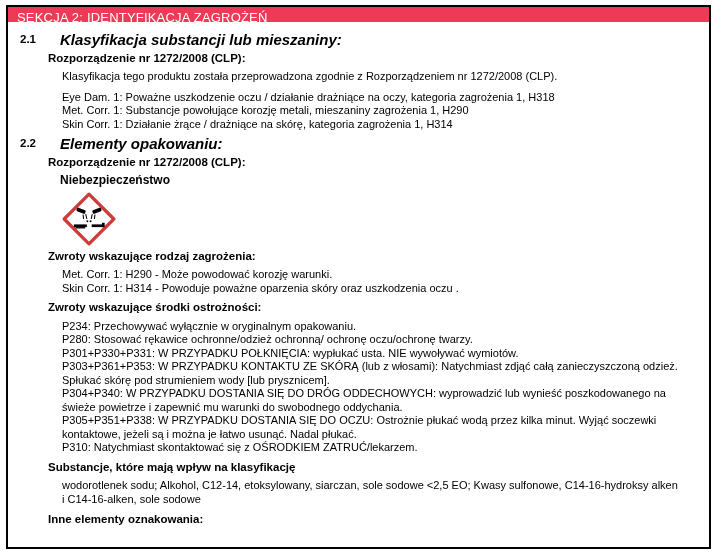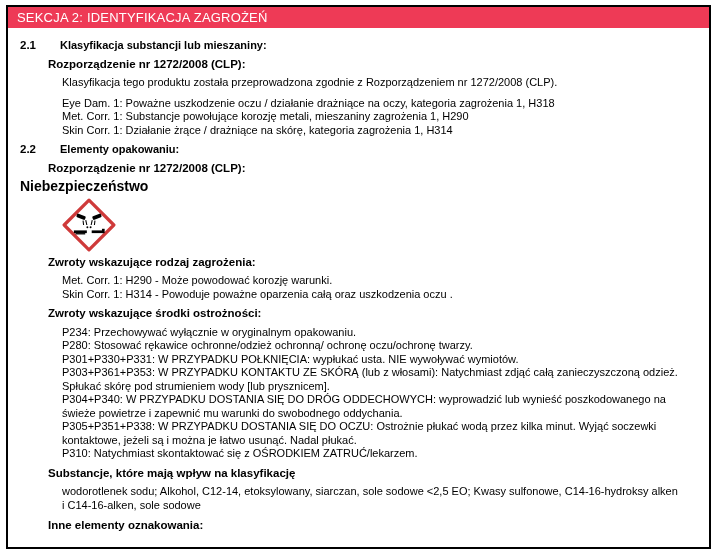--- a/index.html
+++ b/index.html
@@ -6,36 +6,36 @@
   body {
     width:721px; height:560px; background:#ffffff; position:relative;
     font-family:"Liberation Sans","DejaVu Sans",sans-serif; color:#000;
     -webkit-font-smoothing:antialiased;
   }
   .page {
     position:absolute; left:6px; top:5px; width:705px; height:544px;
     border:2px solid #000; box-sizing:border-box; background:#fff; overflow:hidden;
   }
   .band {
-    height:21px; line-height:21px; padding:0 9px;
+    height:15px; line-height:21px; padding:0 9px;
     font-size:13px; font-weight:400; letter-spacing:0.2px;
     color:#fff; background:#ee3a56;
   }
   .content {
     padding:11px 28px 0 12px;
     font-size:11px; line-height:13.5px;
   }
   .secrow { display:flex; margin-bottom:5px; }
   .secnum { width:40px; font-weight:bold; flex:0 0 40px; font-size:11.5px; }
-  .sechead { font-weight:bold; font-size:11px; flex:1; }
+  .sechead { font-weight:bold; font-size:15px; flex:1;font-style:italic; }
   .h { font-weight:bold; font-size:11.5px; margin-left:28px; margin-bottom:5px; }
   .p { margin-left:42px; margin-bottom:7px; }
   .tight { margin-left:42px; }
   .block { margin-bottom:6px; }
-  .signal { font-weight:bold; font-size:14px; margin-bottom:4px; }
+  .signal { font-weight:bold; font-size:12px; margin-left:40px; margin-bottom:4px; }
   .picto { margin-left:42px; margin-bottom:4px; width:54px; height:54px; }
   .picto svg { width:54px; height:54px; display:block; }
 </style>
 </head>
 <body>
 
 <div class="page">
 
   <div class="band">
     <span>SEKCJA 2: IDENTYFIKACJA ZAGROŻEŃ</span>
@@ -86,21 +86,21 @@
 
         <rect x="55" y="60" width="22" height="5" fill="#000"></rect>
         <rect x="74" y="57" width="5" height="8" fill="#000"></rect>
       </svg>
     </div>
 
     <div class="h">Zwroty wskazujące rodzaj zagrożenia:</div>
 
     <div class="block">
       <div class="tight">Met. Corr. 1: H290 - Może powodować korozję warunki.</div>
-      <div class="tight">Skin Corr. 1: H314 - Powoduje poważne oparzenia całą oraz uszkodzenia oczu .</div>
+      <div class="tight">Skin Corr. 1: H314 - Powoduje poważne oparzenia skóry oraz uszkodzenia oczu .</div>
     </div>
 
     <div class="h">Zwroty wskazujące środki ostrożności:</div>
 
     <div class="block">
       <div class="tight">P234: Przechowywać wyłącznie w oryginalnym opakowaniu.</div>
       <div class="tight">P280: Stosować rękawice ochronne/odzież ochronną/ ochronę oczu/ochronę twarzy.</div>
       <div class="tight">P301+P330+P331: W PRZYPADKU POŁKNIĘCIA: wypłukać usta. NIE wywoływać wymiotów.</div>
       <div class="tight">P303+P361+P353: W PRZYPADKU KONTAKTU ZE SKÓRĄ (lub z włosami): Natychmiast zdjąć całą zanieczyszczoną odzież. Spłukać skórę pod strumieniem wody [lub prysznicem].</div>
       <div class="tight">P304+P340: W PRZYPADKU DOSTANIA SIĘ DO DRÓG ODDECHOWYCH: wyprowadzić lub wynieść poszkodowanego na świeże powietrze i zapewnić mu warunki do swobodnego oddychania.</div>

